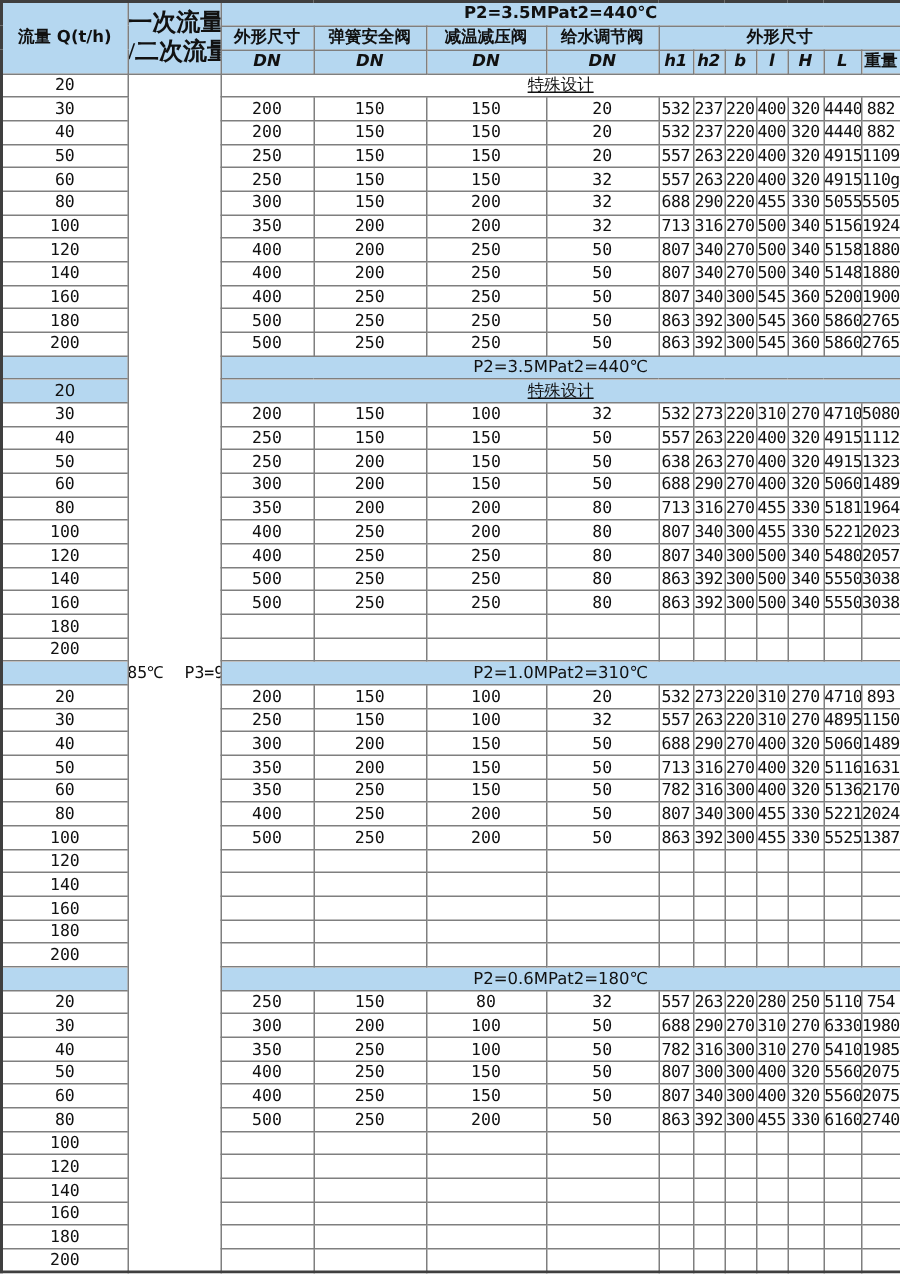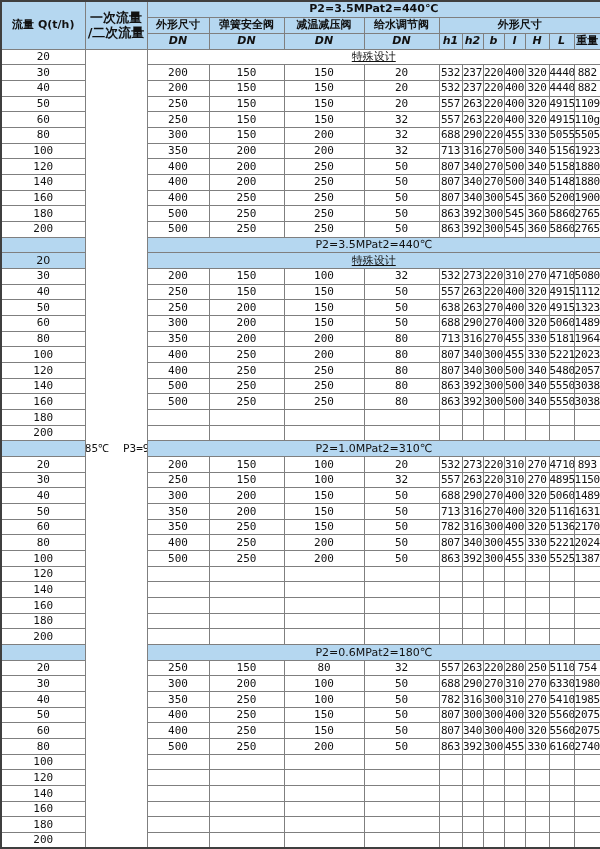--- a/index.html
+++ b/index.html
@@ -40,21 +40,21 @@
   td.dim{font-size:10.5px;letter-spacing:-0.3px;}
   td.merged-note{
     background:#ffffff;vertical-align:middle;
     font-family:"DejaVu Sans Mono",monospace;
   }
   td.merged-note .note-stack{
     display:flex;flex-direction:row;align-items:center;
     justify-content:center;gap:14px;
     font-size:11px;color:#111;
   }
-  .two-line div{line-height:1.2;font-size:13px;}
+  .two-line div{line-height:1.2;font-size:16px;font-family:Liberation Serif, serif;}
 </style>
 </head>
 <body>
 
 <div class="page">
   <table class="spec">
     <colgroup>
       <col style="width:84px">
         <col style="width:62px">
         <col style="width:62px">
@@ -187,21 +187,21 @@
           <td class="dn">350</td>
           <td class="dn">200</td>
           <td class="dn">200</td>
           <td class="dn">32</td>
           <td class="dim">713</td>
           <td class="dim">316</td>
           <td class="dim">270</td>
           <td class="dim">500</td>
           <td class="dim">340</td>
           <td class="dim">5156</td>
-          <td class="dim">1923</td>
+          <td class="dim">1924</td>
         </tr>
         <tr>
           <td class="flow">120</td>
           <td class="dn">400</td>
           <td class="dn">200</td>
           <td class="dn">250</td>
           <td class="dn">50</td>
           <td class="dim">807</td>
           <td class="dim">340</td>
           <td class="dim">270</td>

